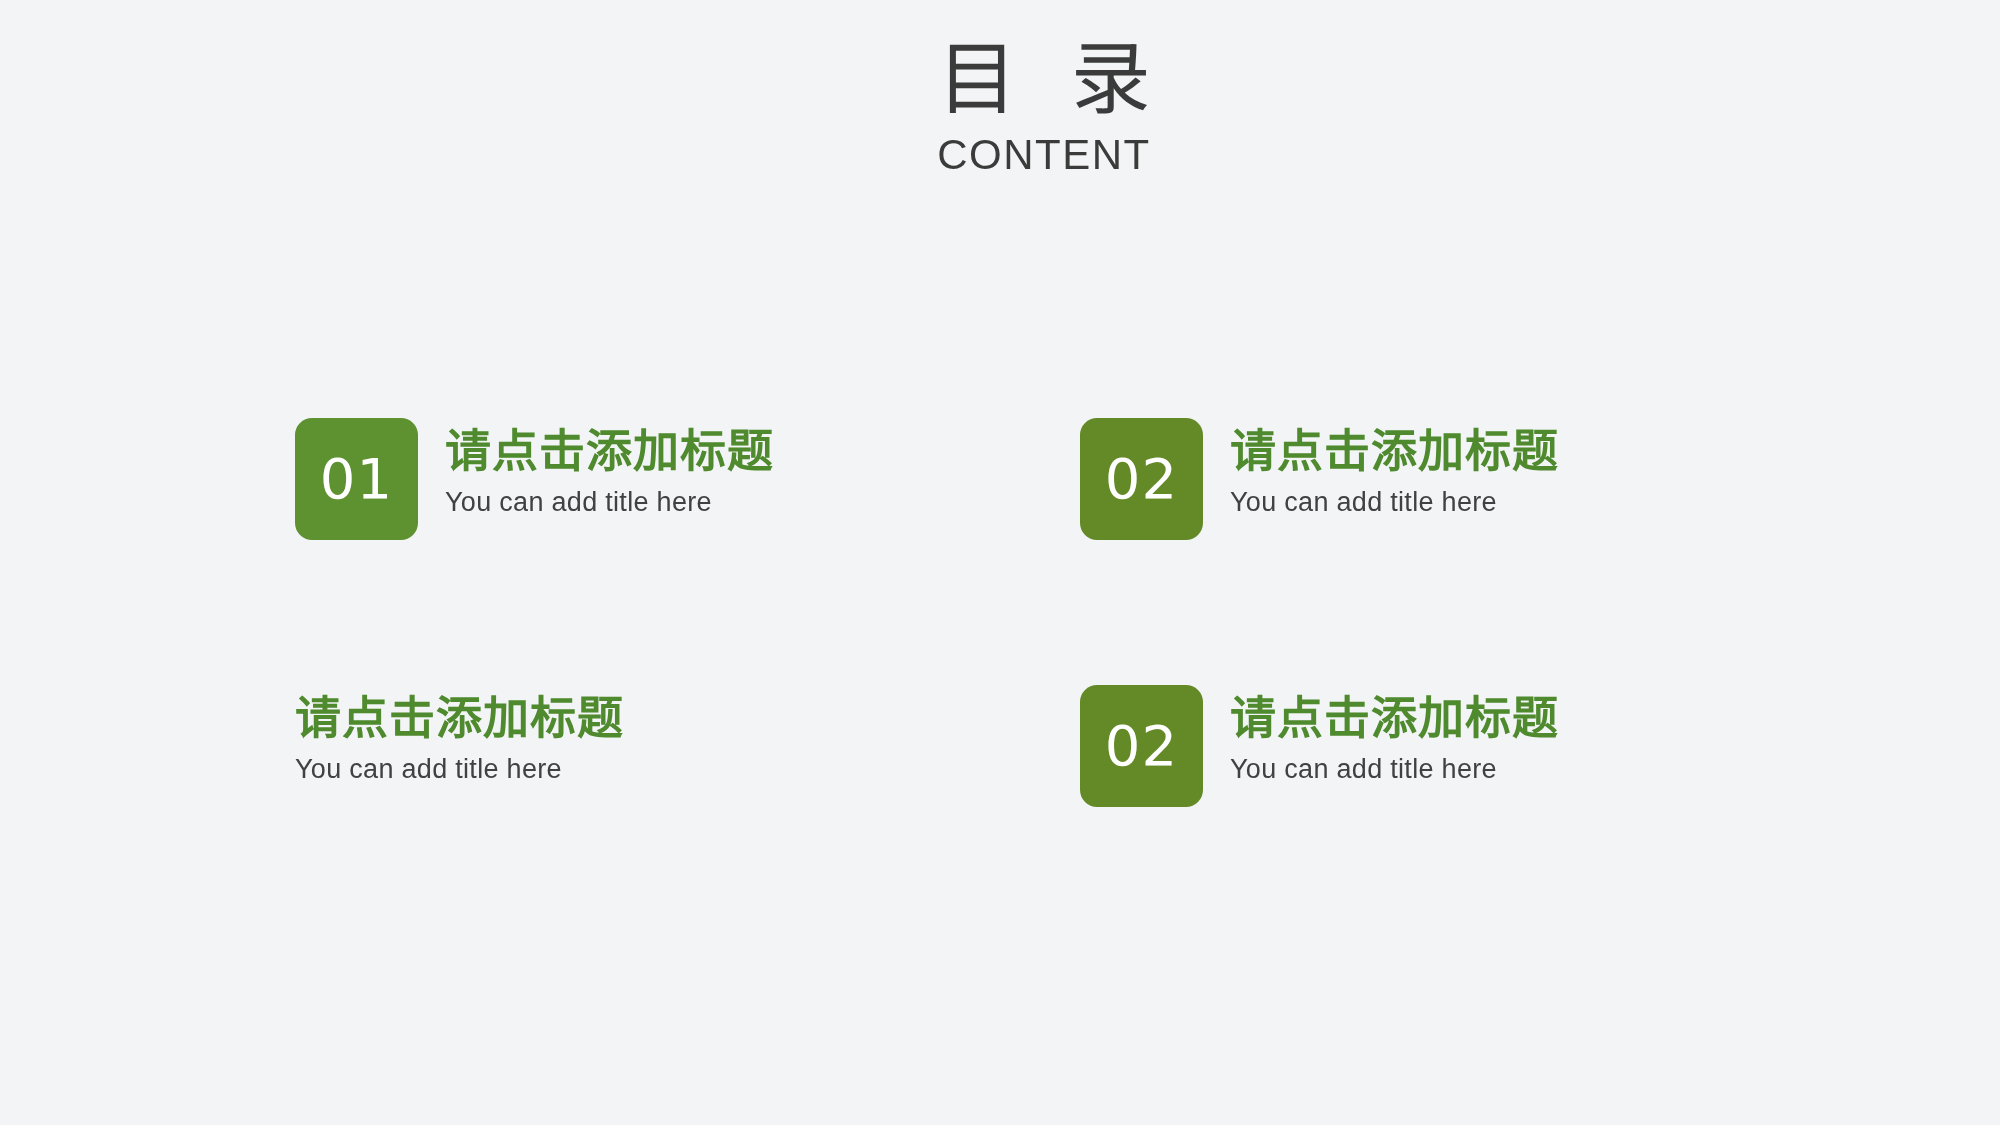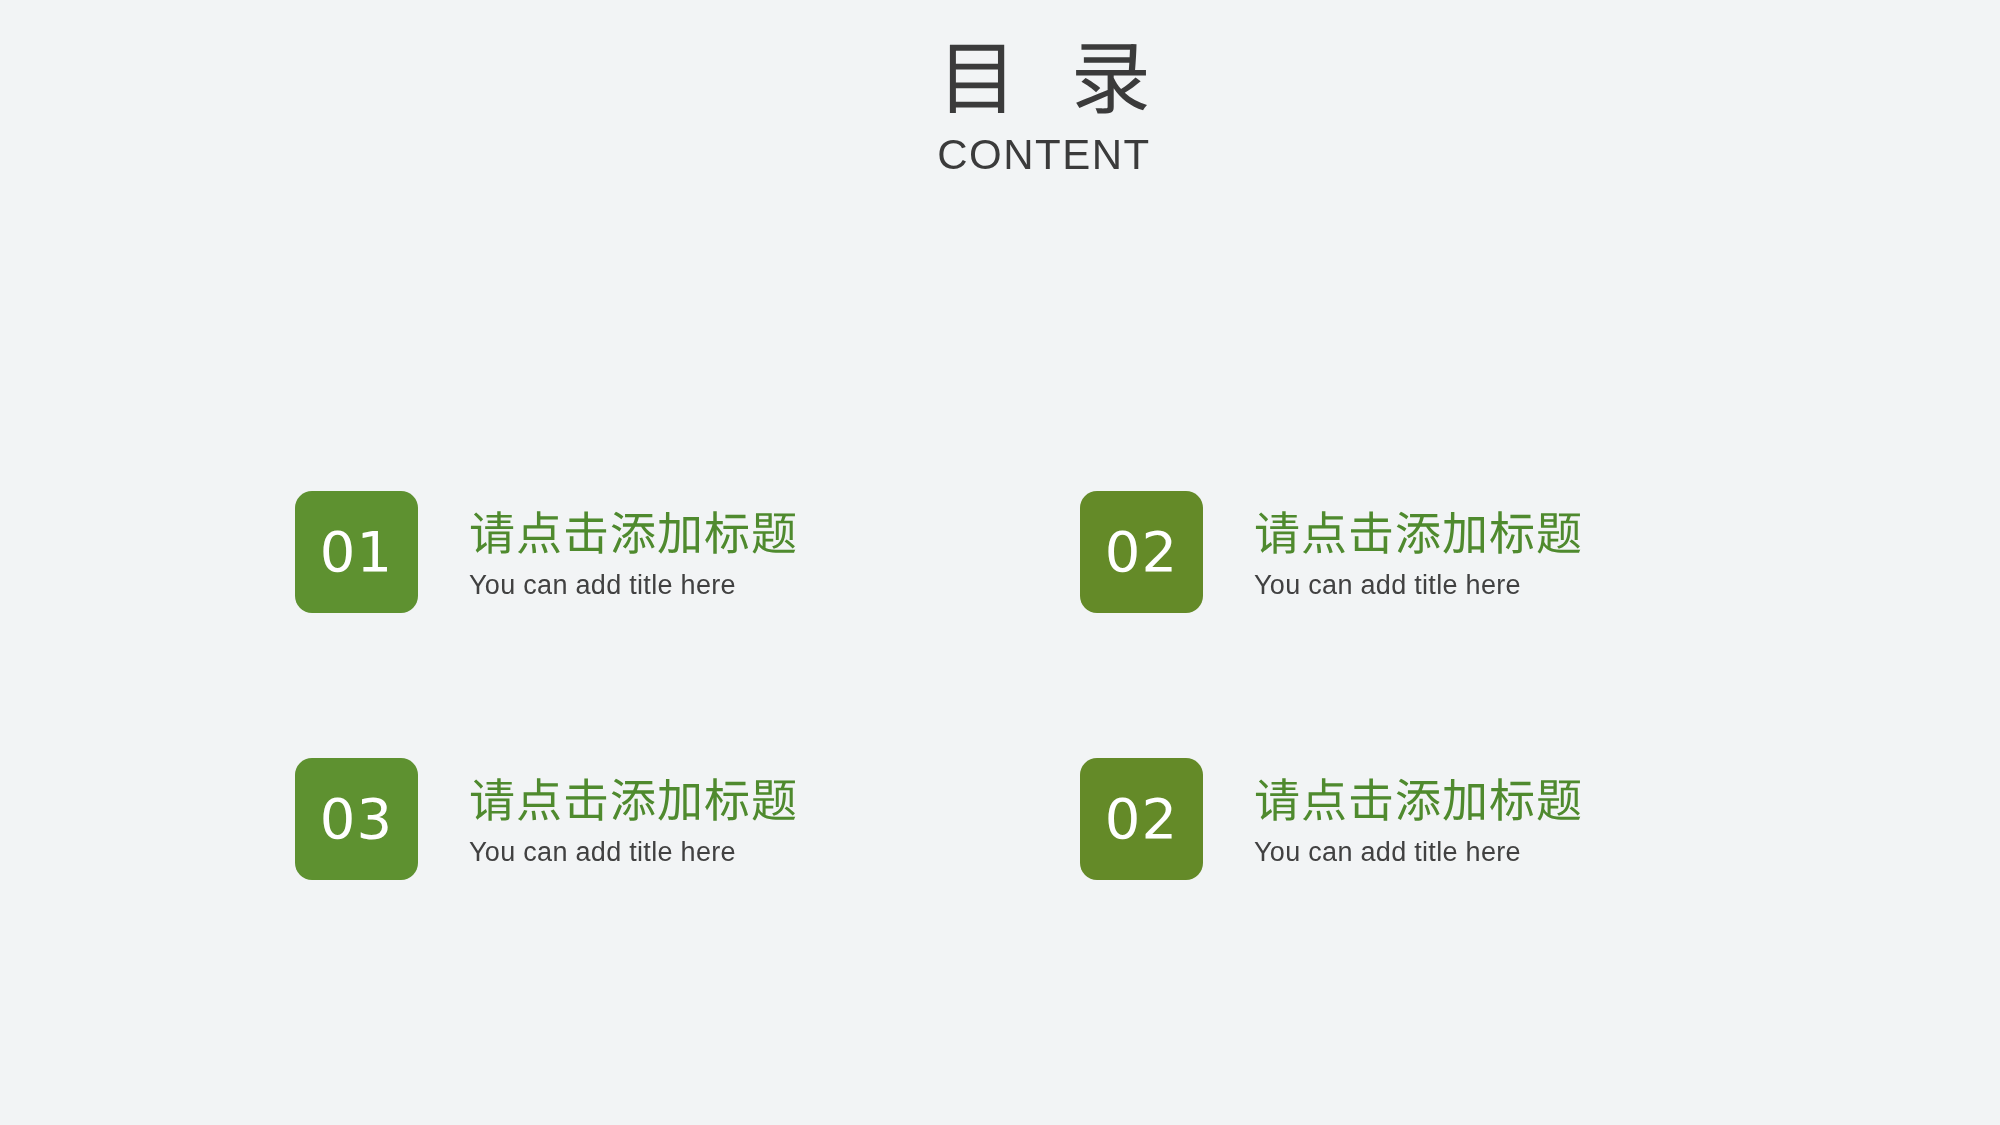--- a/index.html
+++ b/index.html
@@ -58,22 +58,22 @@
     top: 418px;
     left: 295px;
     width: 1500px;
     display: grid;
     grid-template-columns: 785px 785px;
     grid-template-rows: 267px 267px;
   }
 
   .content-item {
     display: flex;
-    align-items: center;
-    gap: 51px;
+    align-items: flex-start;
+    gap: 27px;
   }
 
   .item-number-box {
     flex: 0 0 auto;
     width: 123px;
     height: 122px;
     border-radius: 17px;
     background: #5e9130;
     display: flex;
     align-items: center;
@@ -91,21 +91,21 @@
     letter-spacing: 1px;
     font-family: "DejaVu Sans", "Liberation Sans", sans-serif;
   }
 
   .item-text {
     padding-top: 6px;
   }
   .item-title {
     font-size: 46px;
     line-height: 1.18;
-    font-weight: 400;
+    font-weight: 700;
     color: #4f8a2e;
     letter-spacing: 1px;
     font-family: "DejaVu Sans", "Liberation Sans", sans-serif;
     white-space: nowrap;
   }
   .item-subtitle {
     margin-top: 8px;
     font-size: 27px;
     line-height: 1.2;
     font-weight: 400;
@@ -141,23 +141,20 @@
       <div class="item-number-box variant-olive" style="background: rgb(100, 138, 40);">
         <span class="item-number" style="color: #ffffff;">02</span>
       </div>
       <div class="item-text">
         <div class="item-title" style="color: rgb(79, 138, 46);">请点击添加标题</div>
         <div class="item-subtitle" style="color: rgb(65, 65, 65);">You can add title here</div>
       </div>
     </div>
 
     <div class="content-item">
-      <div class="item-number-box" style="background: rgb(94, 145, 48);">
-        <span class="item-number" style="color: rgb(255, 255, 255);">03</span>
-      </div>
       <div class="item-text">
         <div class="item-title" style="color: rgb(79, 138, 46);">请点击添加标题</div>
         <div class="item-subtitle" style="color: rgb(65, 65, 65);">You can add title here</div>
       </div>
     </div>
 
     <div class="content-item">
       <div class="item-number-box variant-olive" style="background: rgb(100, 138, 40);">
         <span class="item-number" style="color: rgb(255, 255, 255);">02</span>
       </div>

